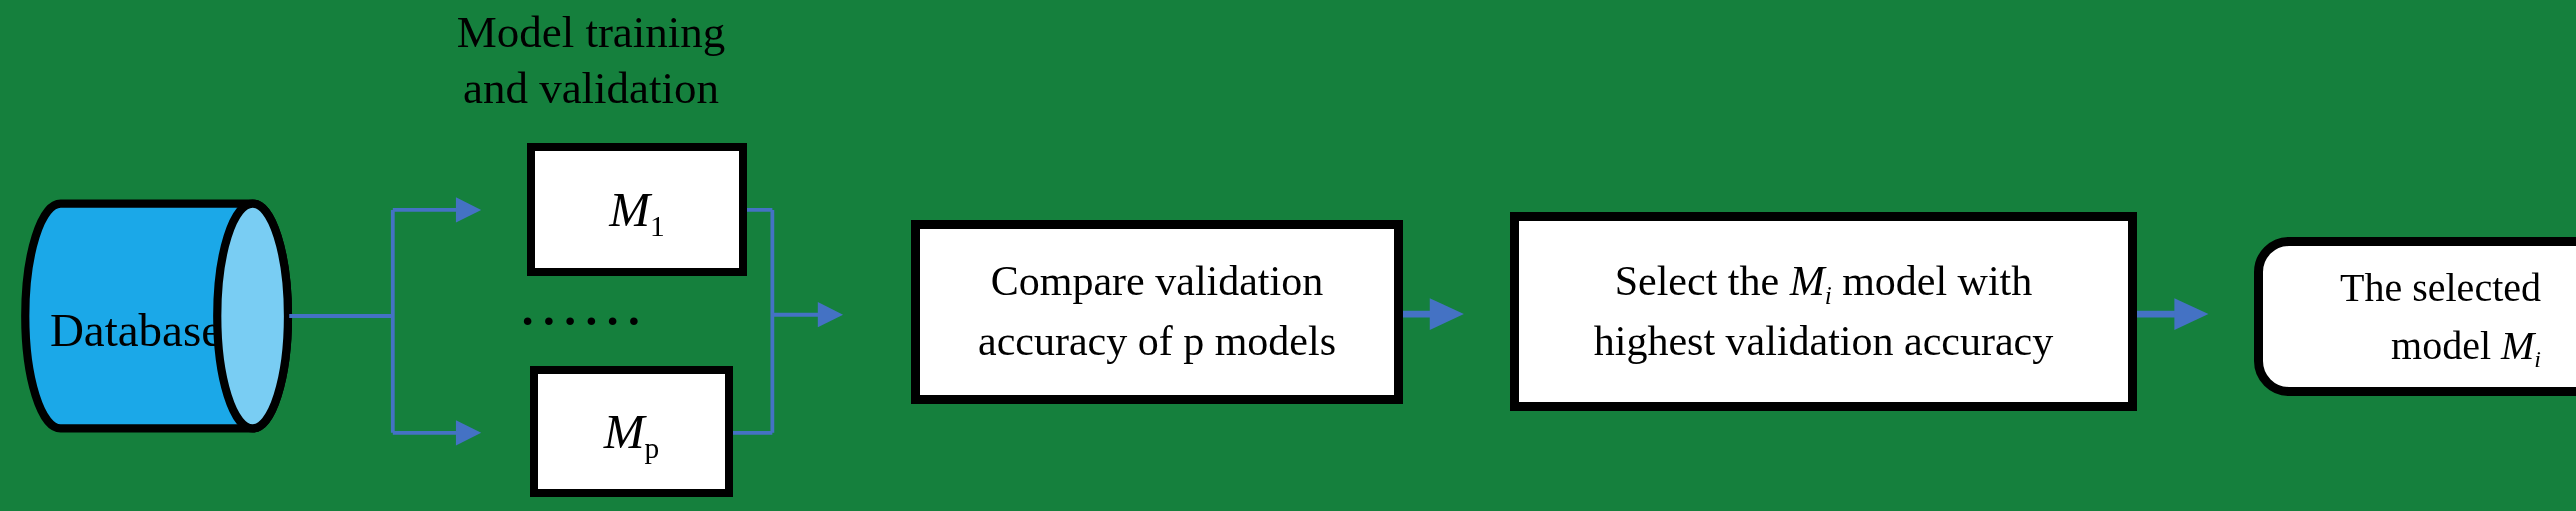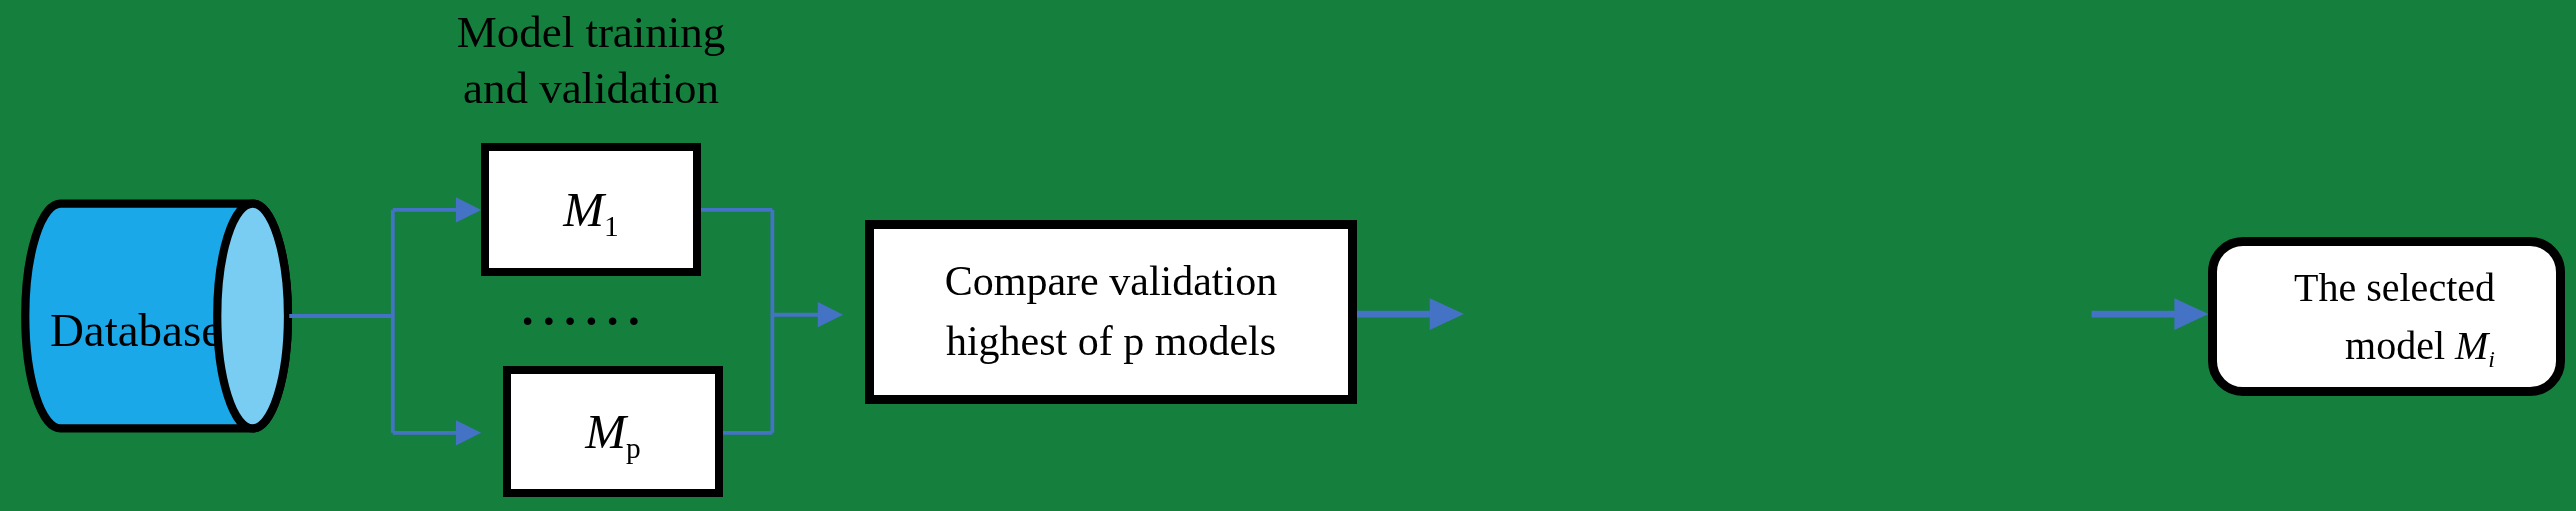--- a/index.html
+++ b/index.html
@@ -34,27 +34,28 @@
   .db-label {
     left: 32px; top: 284px; width: 208px; height: 92px;
     display: flex; align-items: center; justify-content: center;
     font-size: 47px;
   }
   .node {
     background: var(--box_fill);
     display: flex; flex-direction: column;
     align-items: center; justify-content: center;
     text-align: center;
+    margin-left: 46px;
   }
   .m-box {
     border: 8.2px solid var(--outline_black);
     font-size: 49px;
   }
   .m1 { left: 481px; top: 143px; width: 220px; height: 133px; }
-  .mp { left: 503px; top: 366px; width: 220px; height: 131px; }
+  .mp { left: 484px; top: 366px; width: 203px; height: 131px; }
   .mvar { font-style: italic; }
   sub.msub {
     font-size: 0.60em; font-style: normal;
     line-height: 0; vertical-align: -0.35em;
   }
   sub.msub.it { font-style: italic; }
   .dots {
     left: 491px; top: 265px; width: 189px; height: 88px;
     display: flex; align-items: center; justify-content: center;
     font-size: 47px; font-weight: bold; letter-spacing: 9.5px;
@@ -119,23 +120,27 @@
   </div>
 
   <div class="abs dots">......</div>
 
   <div class="abs node m-box mp">
     <div class="line"><span class="mvar">M</span><sub class="msub">p</sub></div>
   </div>
 
   <div class="abs node big-box compare">
     <div class="line">Compare validation</div>
-    <div class="line">highest of p models</div>
+    <div class="line">accuracy of p models</div>
   </div>
 
+  <div class="abs node big-box select">
+    <div class="line"><span>Select the </span><span class="mvar">M</span><sub class="msub it">i</sub><span> model with</span></div>
+    <div class="line">highest validation accuracy</div>
+  </div>
 
   <div class="abs node result">
     <div class="line">The selected</div>
     <div class="line"><span>model </span><span class="mvar">M</span><sub class="msub it">i</sub></div>
   </div>
 
 </div>
 
 
 </body></html>

